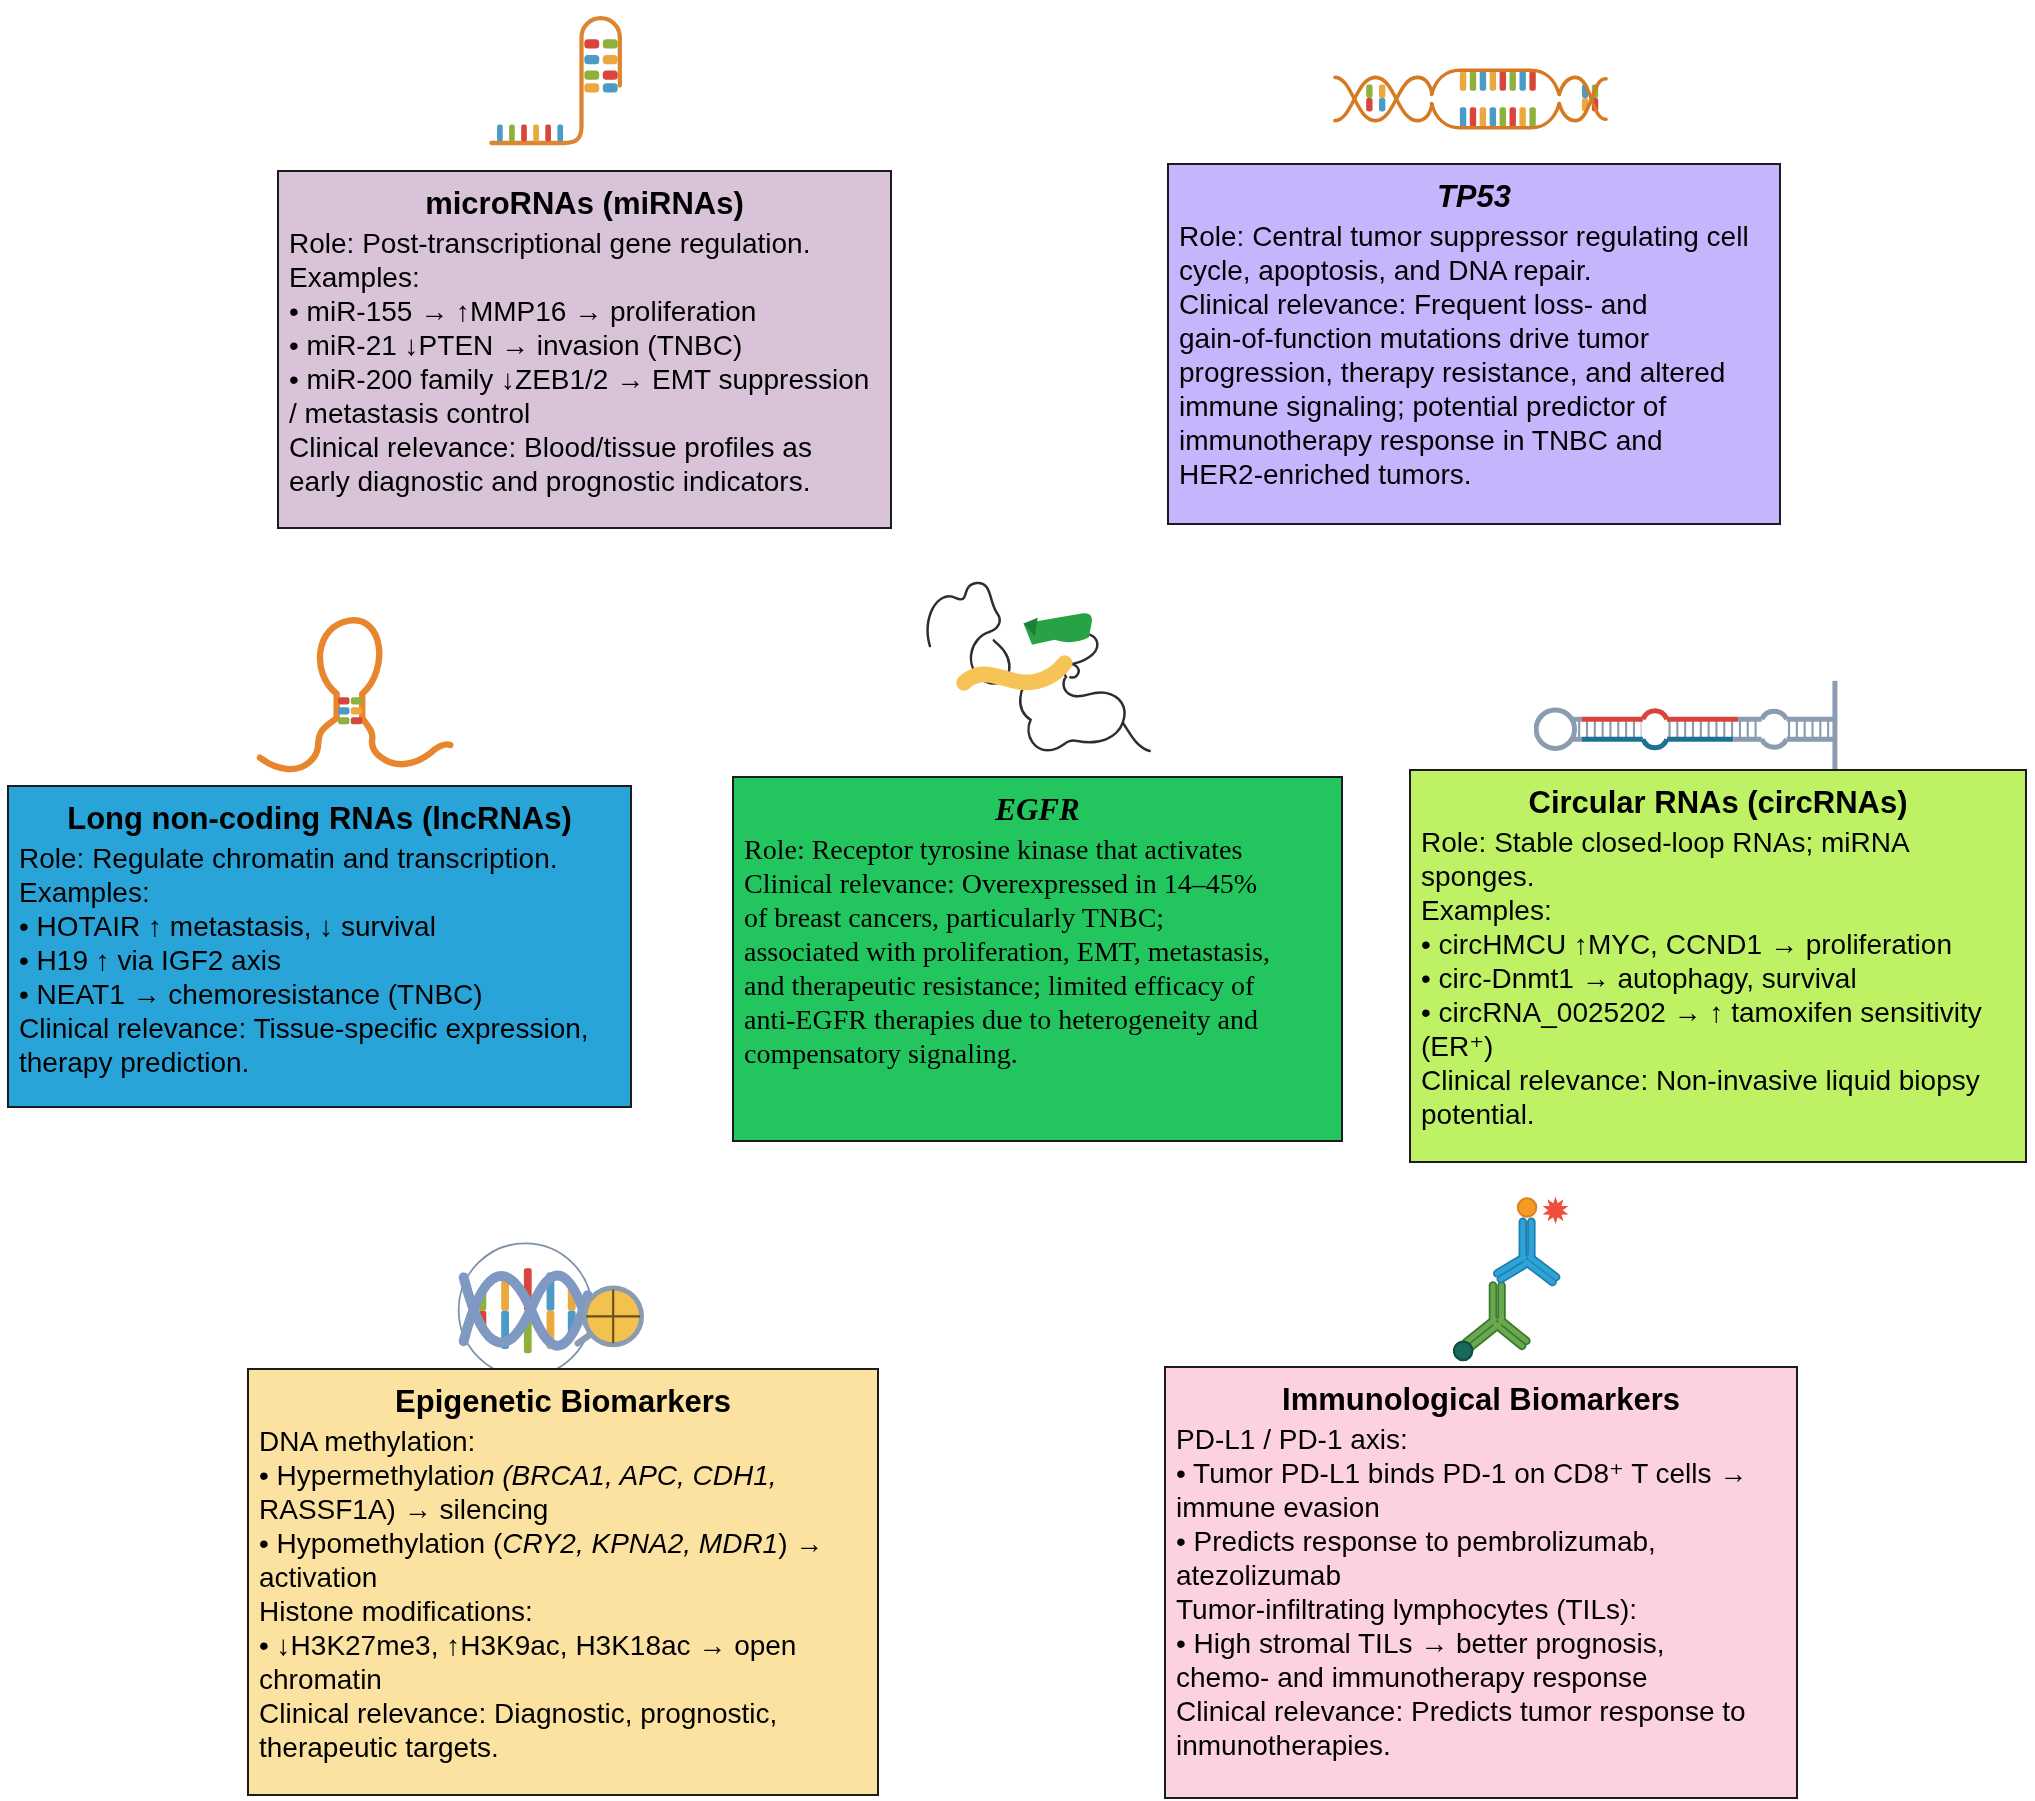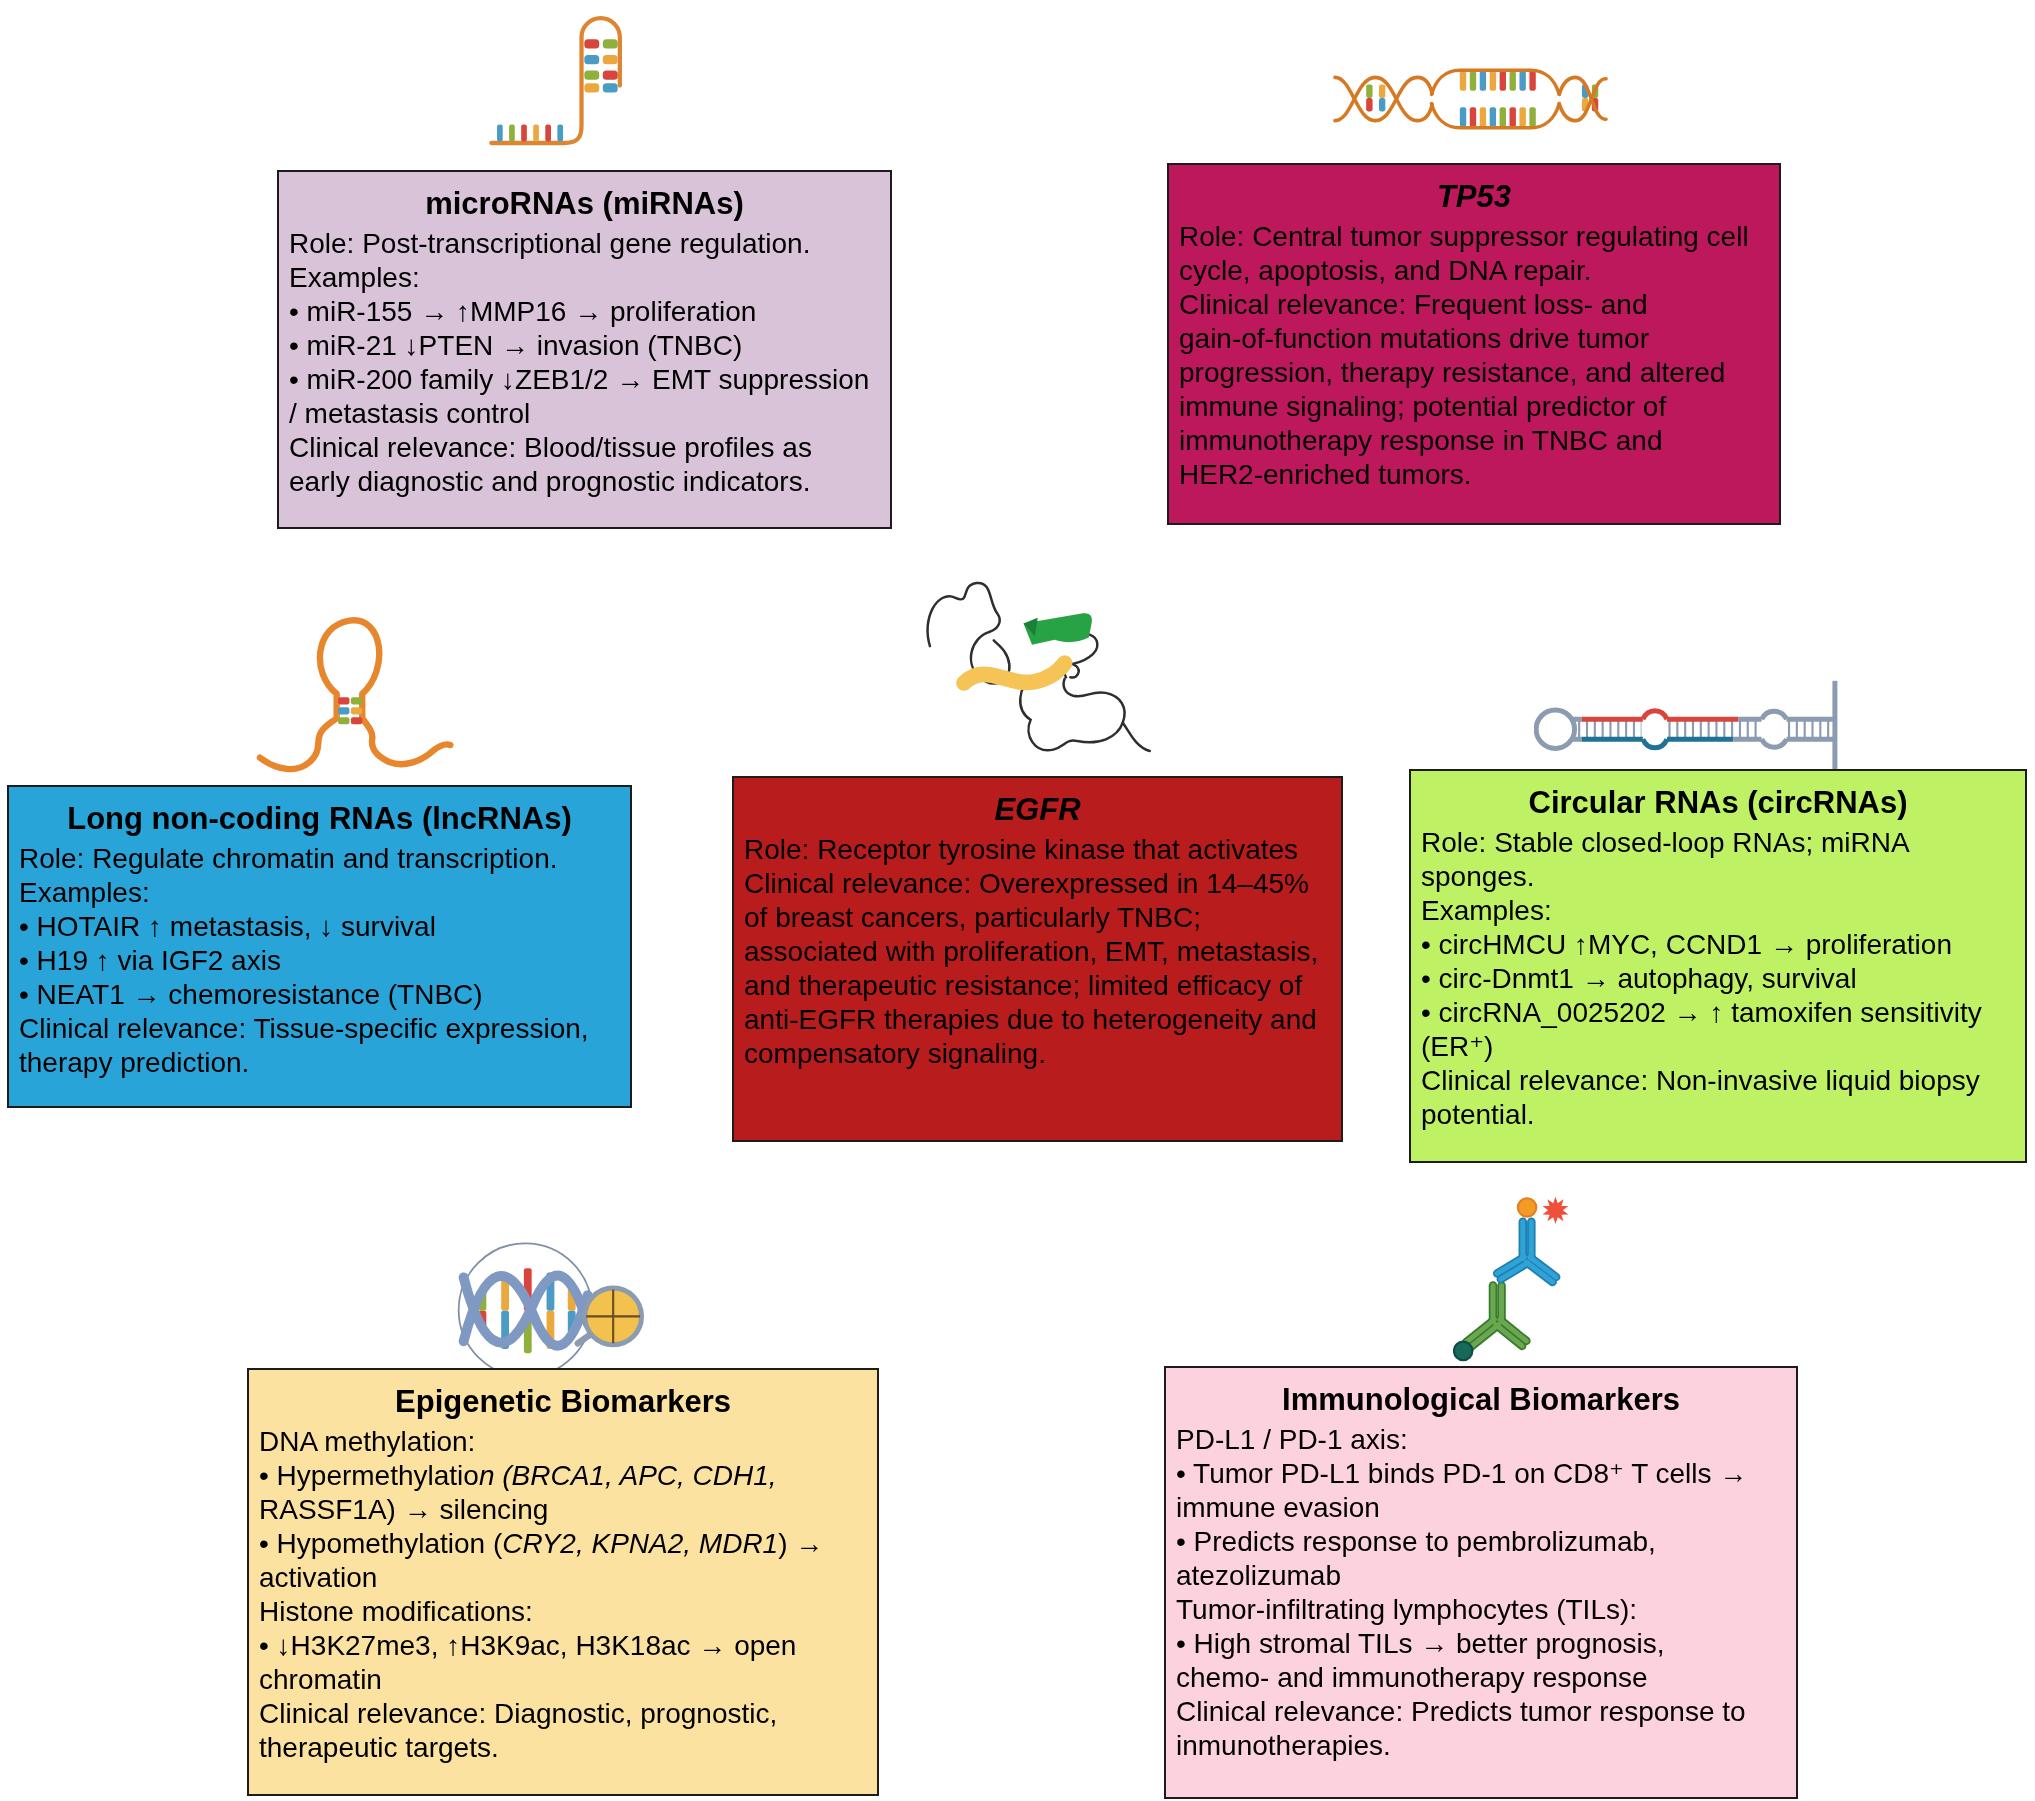--- a/index.html
+++ b/index.html
@@ -225,21 +225,21 @@
         <p><span>Examples:</span></p>
         <p><span>• miR-155 → ↑MMP16 → proliferation</span></p>
         <p><span>• miR-21 ↓PTEN → invasion (TNBC)</span></p>
         <p><span>• miR-200 family ↓ZEB1/2 → EMT suppression</span></p>
         <p><span>/ metastasis control</span></p>
         <p><span>Clinical relevance: Blood/tissue profiles as</span></p>
         <p><span>early diagnostic and prognostic indicators.</span></p>
       </div>
   </section>
 
-  <section class="box box--tp53" style="background: #be185d; border-color: rgb(28, 28, 28);">
+  <section class="box box--tp53" style="background: #c4b5fd; border-color: rgb(28, 28, 28);">
     <h2 class="box-title">TP53</h2>
     <div class="box-body">
         <p><span>Role: Central tumor suppressor regulating cell</span></p>
         <p><span>cycle, apoptosis, and DNA repair.</span></p>
         <p><span>Clinical relevance: Frequent loss- and</span></p>
         <p><span>gain-of-function mutations drive tumor</span></p>
         <p><span>progression, therapy resistance, and altered</span></p>
         <p><span>immune signaling; potential predictor of</span></p>
         <p><span>immunotherapy response in TNBC and</span></p>
         <p><span>HER2-enriched tumors.</span></p>
@@ -252,21 +252,21 @@
         <p><span>Role: Regulate chromatin and transcription.</span></p>
         <p><span>Examples:</span></p>
         <p><span>• HOTAIR ↑ metastasis, ↓ survival</span></p>
         <p><span>• H19 ↑ via IGF2 axis</span></p>
         <p><span>• NEAT1 → chemoresistance (TNBC)</span></p>
         <p><span>Clinical relevance: Tissue-specific expression,</span></p>
         <p><span>therapy prediction.</span></p>
       </div>
   </section>
 
-  <section class="box box--egfr" style="background: #b91c1c; border-color: rgb(28, 28, 28);">
+  <section class="box box--egfr" style="background: #22c55e; border-color: rgb(28, 28, 28); font-family: Liberation Serif, serif;">
     <h2 class="box-title">EGFR</h2>
     <div class="box-body">
         <p><span>Role: Receptor tyrosine kinase that activates</span></p>
         <p><span>Clinical relevance: Overexpressed in 14–45%</span></p>
         <p><span>of breast cancers, particularly TNBC;</span></p>
         <p><span>associated with proliferation, EMT, metastasis,</span></p>
         <p><span>and therapeutic resistance; limited efficacy of</span></p>
         <p><span>anti-EGFR therapies due to heterogeneity and</span></p>
         <p><span>compensatory signaling.</span></p>
       </div>

